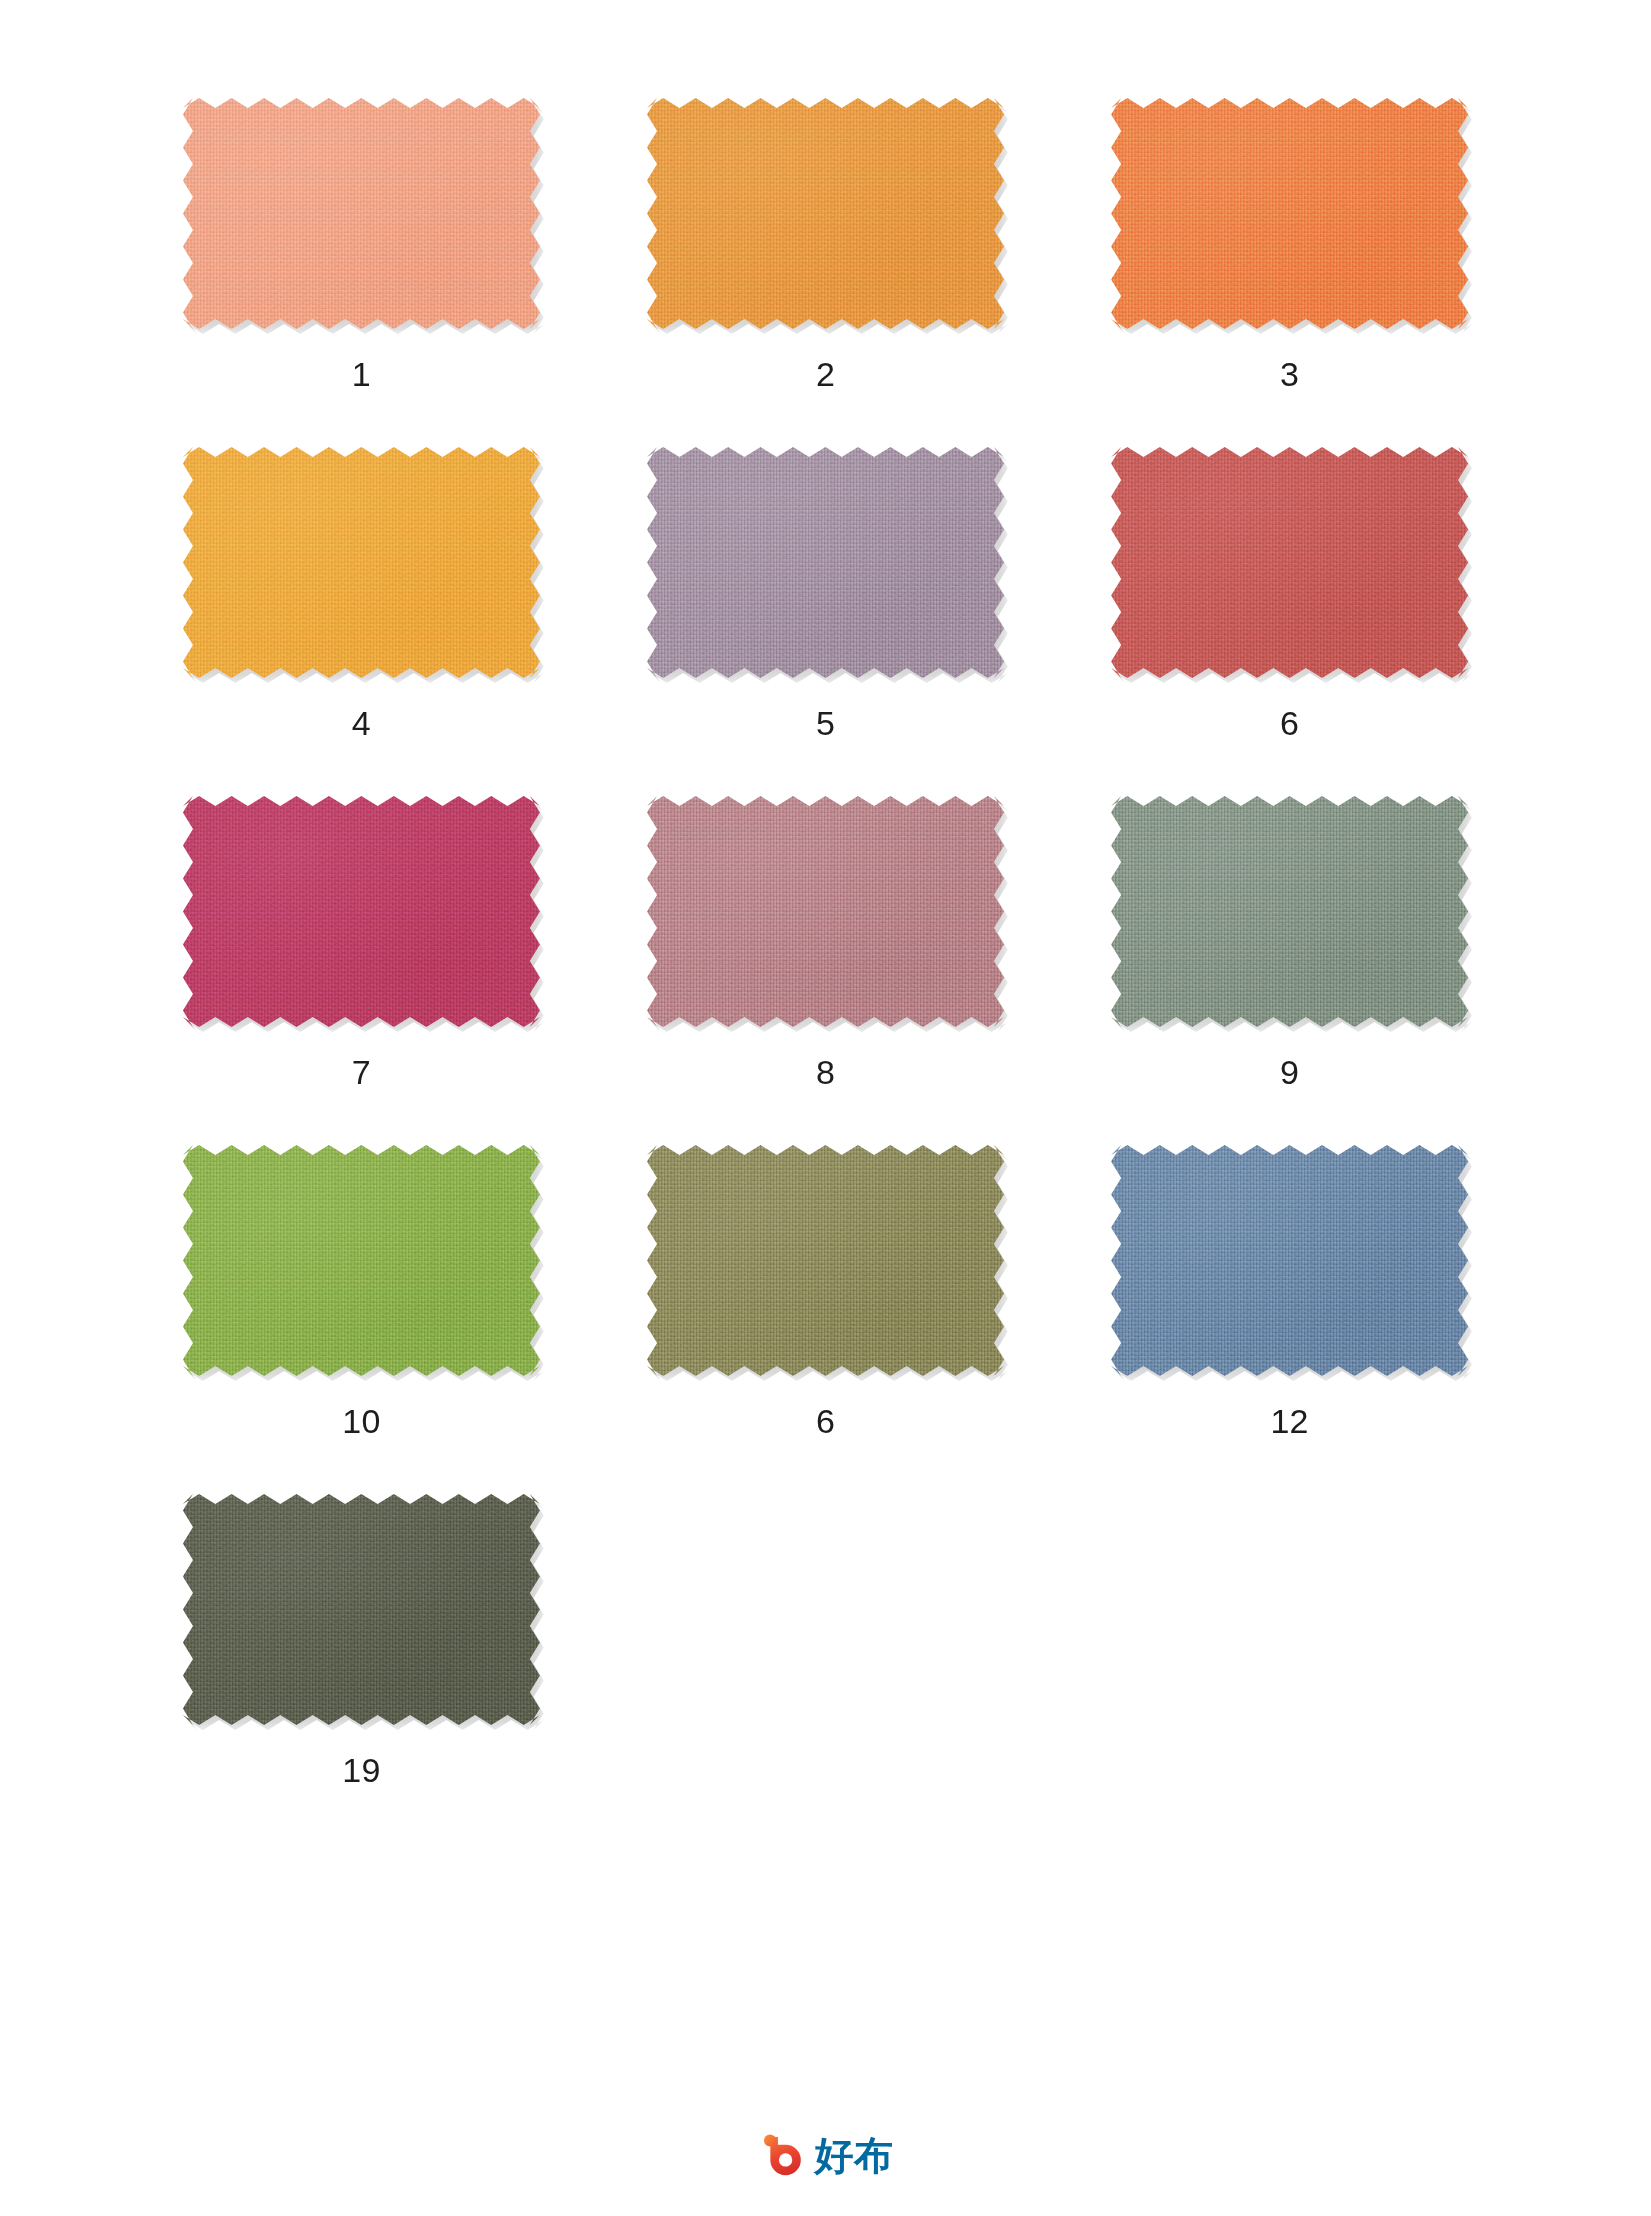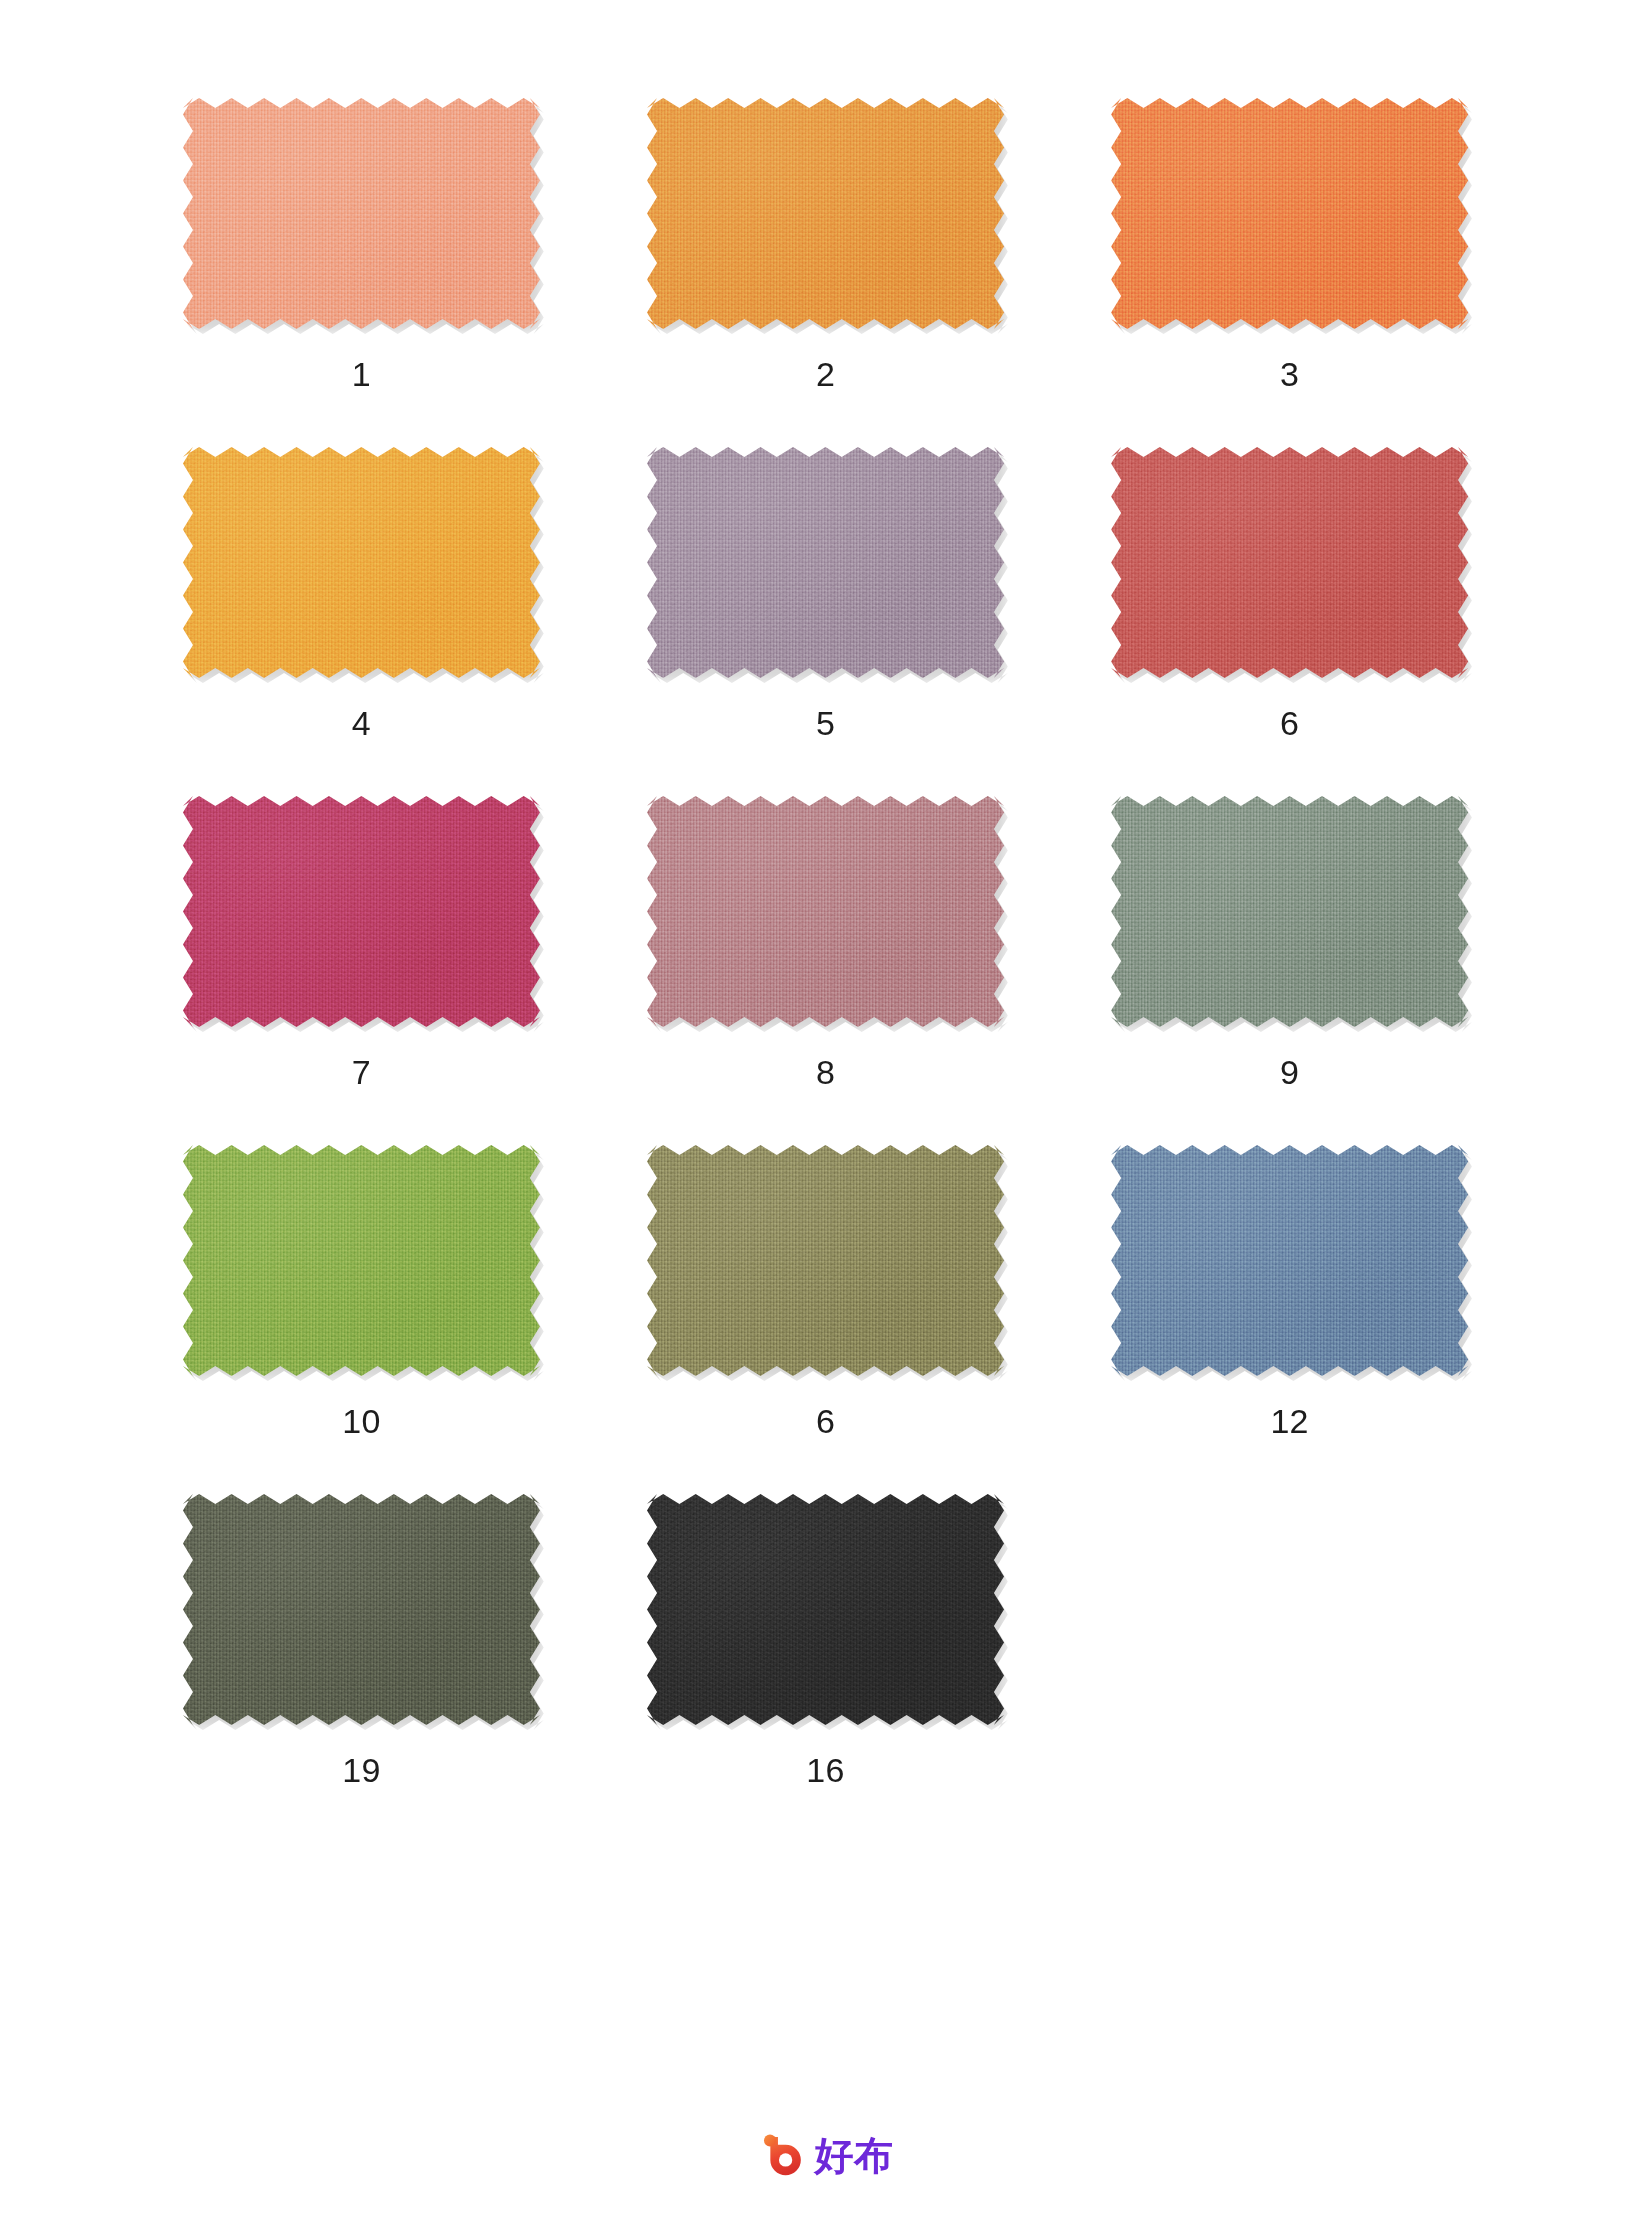--- a/index.html
+++ b/index.html
@@ -140,21 +140,21 @@
   #brand-mark {
     width: 47px;
     height: 47px;
     position: relative;
     flex: none;
   }
   #brand-text {
     font-size: 39px;
     line-height: 1;
     font-weight: 700;
-    color: #6d28d9;
+    color: #0369a1;
     font-family: "DejaVu Sans", sans-serif;
     letter-spacing: 0.6px;
   }
 </style>
 </head>
 <body>
 
 <div id="sheet">
 
   <div id="swatch-grid">
@@ -241,27 +241,20 @@
           <div class="chip" style="background-color: rgb(108, 136, 168);"></div>
         </div>
         <div class="chip-label">12</div>
       </div>
       <div class="swatch-cell">
         <div class="chip-wrap">
           <div class="chip-shadow"></div>
           <div class="chip" style="background-color: rgb(92, 97, 80);"></div>
         </div>
         <div class="chip-label">19</div>
-      </div>
-      <div class="swatch-cell">
-        <div class="chip-wrap">
-          <div class="chip-shadow"></div>
-          <div class="chip" style="background-color: rgb(45, 45, 45);"></div>
-        </div>
-        <div class="chip-label">16</div>
       </div>
     </div>
 
   <div id="brand">
     <span id="brand-mark">
       <svg viewBox="0 0 74 74" width="47" height="47" aria-hidden="true">
         <defs>
           <linearGradient id="gmark" x1="0" y1="0" x2="0.3" y2="1">
             <stop offset="0%" stop-color="#f4793a"></stop>
             <stop offset="55%" stop-color="#ea4530"></stop>

